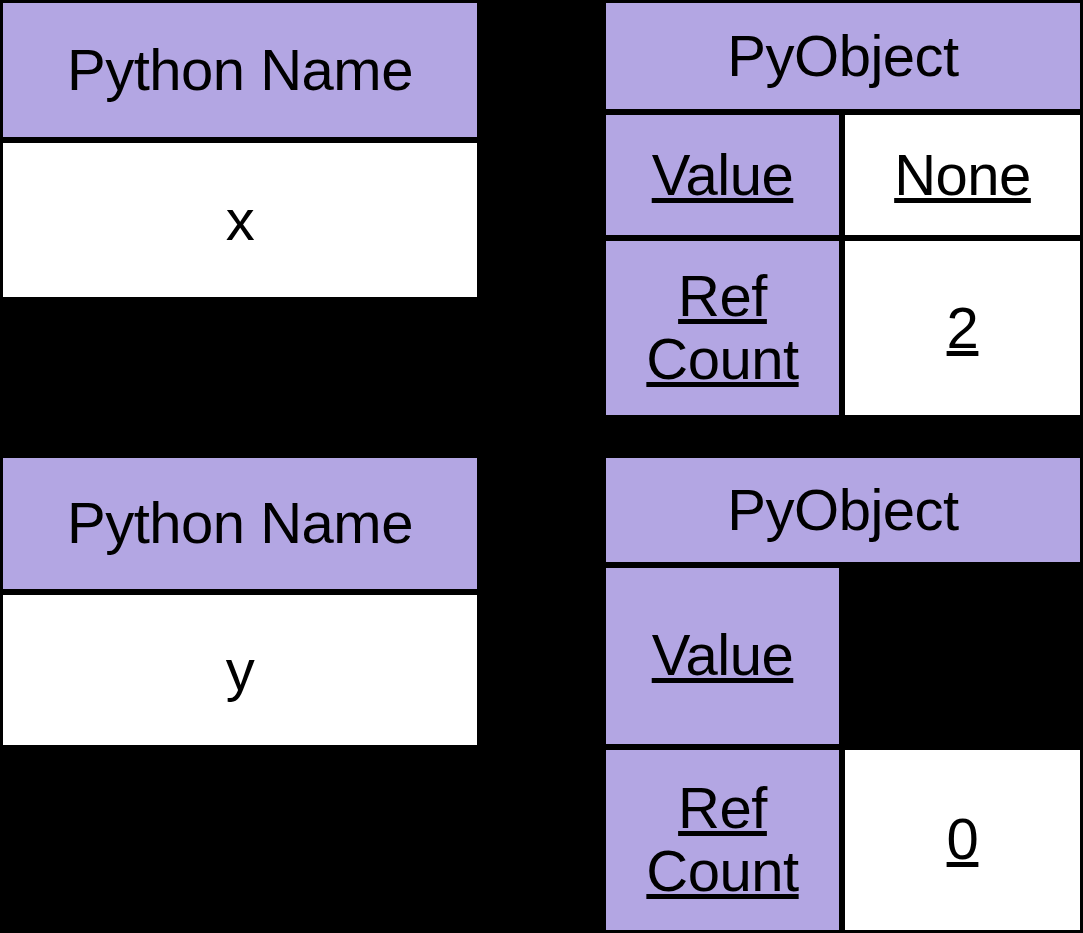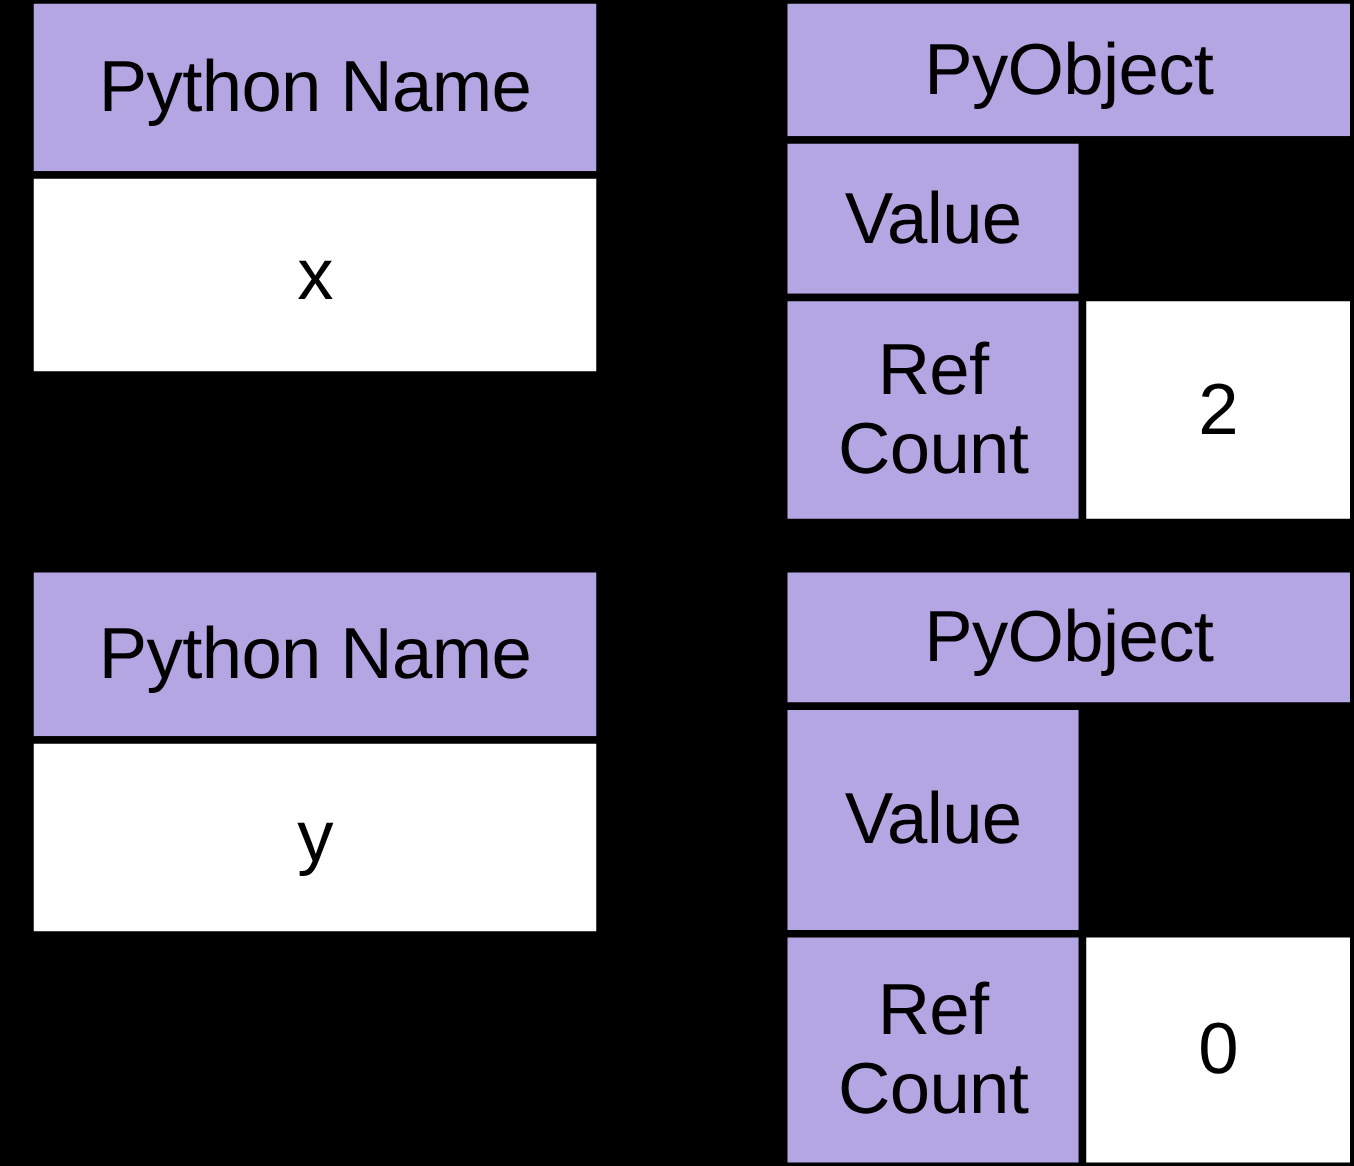--- a/index.html
+++ b/index.html
@@ -21,28 +21,28 @@
   }
 
   
   .tbl {
     position: absolute;
     box-sizing: border-box;
     border: 3px solid #000000;
     background: #000000;
     display: flex;
     flex-direction: column;
-    padding-left: 24px;
   }
 
   .row {
     box-sizing: border-box;
     display: flex;
     flex-direction: row;
     width: 100%;
+    text-decoration: underline;
   }
 
   .cell {
     box-sizing: border-box;
     display: flex;
     align-items: center;
     justify-content: center;
     text-align: center;
     color: #000000;
     font-size: 58px;
@@ -104,20 +104,21 @@
     <div class="cell val">y</div>
   </div>
 
   <div class="tbl" id="pyobject-none">
     <div class="cell hdr">PyObject</div>
     <div class="div-h"></div>
 
     <div class="row row-value">
       <div class="cell lbl col-label">Value</div>
       <div class="div-v"></div>
+      <div class="cell val col-value wrap">None</div>
     </div>
 
     <div class="div-h"></div>
 
     <div class="row row-refcount">
       <div class="cell lbl col-label wrap">Ref Count</div>
       <div class="div-v"></div>
       <div class="cell val col-value">2</div>
     </div>
   </div>

